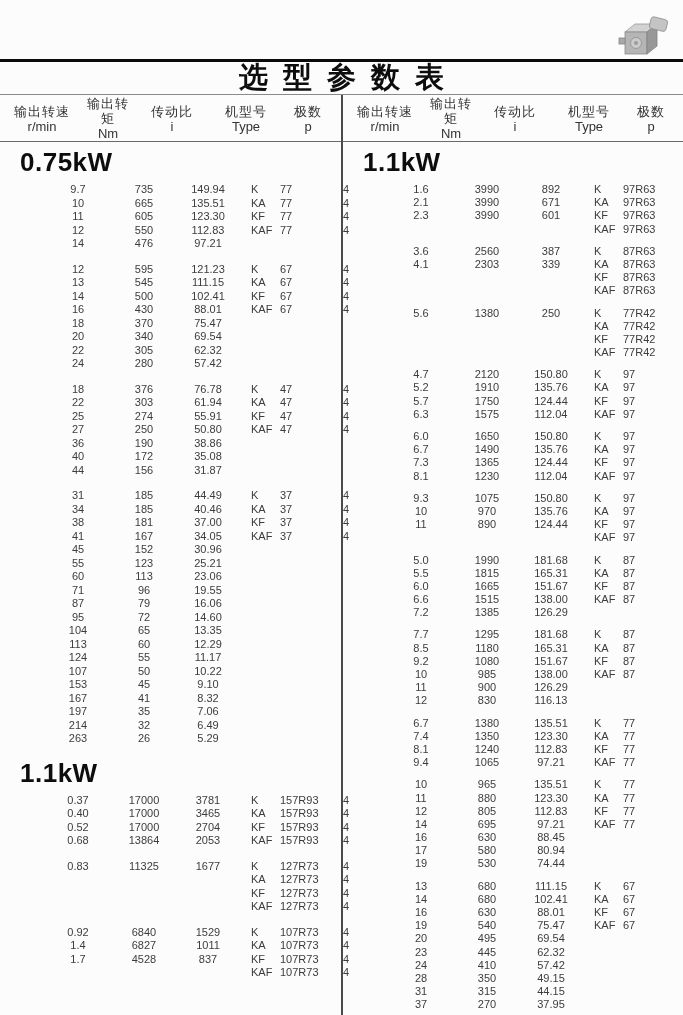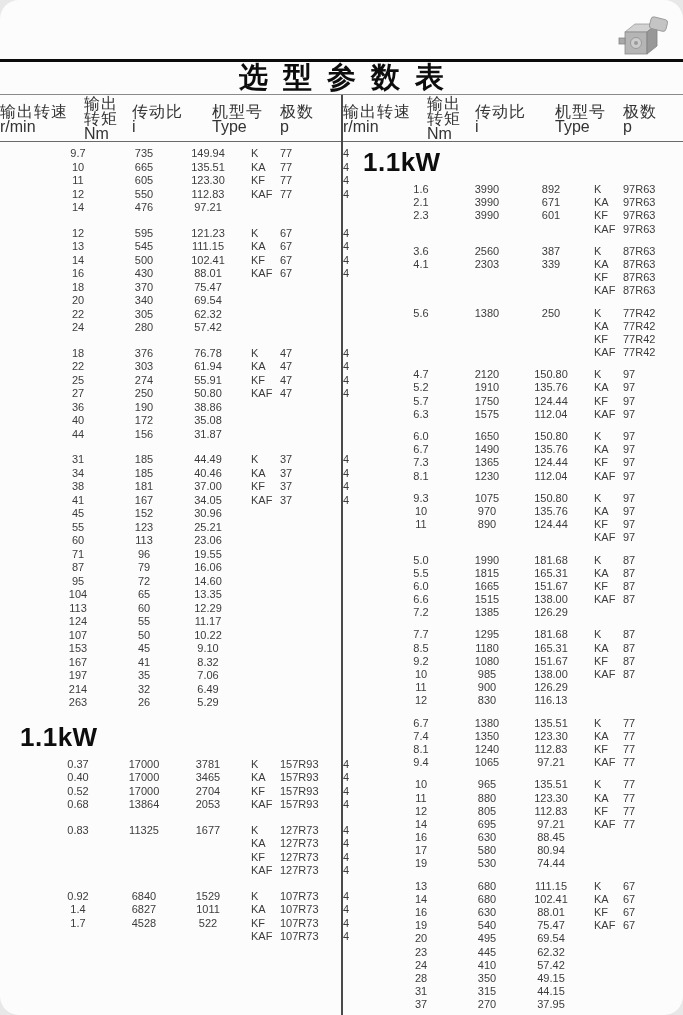--- a/index.html
+++ b/index.html
@@ -2,39 +2,38 @@
 <html><head>
 <meta charset="utf-8">
 <style>
   html,body{margin:0;padding:0;}
   body{background:#e8e8e8;}
   .page{
     position:relative;width:683px;height:1015px;margin:0 auto;
     background:#fcfcfc;overflow:hidden;
     font-family:"Liberation Sans","DejaVu Sans",sans-serif;
     color:#3c3c3c;
-    border-radius:19px;
   }
   .photo{position:absolute;top:14px;right:12px;width:54px;height:44px;}
   .thick-rule{position:absolute;top:59px;left:0;width:100%;height:3px;background:#0b0b0b;}
   .title{
     position:absolute;top:62px;left:0;width:100%;text-align:center;
     font-size:29px;font-weight:bold;color:#0d0d0d;letter-spacing:15px;
     text-indent:15px;line-height:31px;white-space:nowrap;
   }
   .thin-rule{position:absolute;top:94px;left:0;width:100%;height:1px;background:#8a8a8a;}
   .table-area{position:absolute;top:95px;left:0;right:0;bottom:0;display:flex;}
   .half{width:341px;position:relative;box-sizing:border-box;}
   .half.right{border-left:2px solid #4a4a4a;width:342px;}
   .col-headers{
     height:45px;border-bottom:1.5px solid #6a6a6a;
     display:grid;grid-template-columns:84px 48px 80px 68px 56px;
     align-items:center;padding-top:1px;
   }
-  .hcell{text-align:left;font-size:16px;line-height:15px;color:#333;}
+  .hcell{text-align:center;font-size:13px;line-height:15px;color:#333;}
   .hcn{letter-spacing:1px;}
   .content{padding-top:5px;}
   .section-heading{
     font-size:26px;font-weight:bold;color:#0d0d0d;
     margin:1px 0 7px 20px;letter-spacing:0.5px;line-height:28px;
   }
   .section-heading:not(:first-child){margin-top:13px;}
   .block{margin-bottom:12px;padding-left:36px;}
   .half.right .block{margin-bottom:9px;}
   .row{
@@ -83,20 +82,21 @@
           <div class="hcell">
             <div class="hcn">机型号</div>
             <div class="hunit">Type</div>
           </div>
           <div class="hcell">
             <div class="hcn">极数</div>
             <div class="hunit">p</div>
           </div>
         </div>
       <div class="content">
+          <div class="section-heading">0.75kW</div>
           <div class="block">
             <div class="row">
               <div class="c-speed">9.7</div>
               <div class="c-torque">735</div>
               <div class="c-ratio">149.94</div>
               <div class="c-prefix">K</div>
               <div class="c-model">77</div>
               <div class="c-poles">4</div>
             </div>
             <div class="row">
@@ -492,21 +492,21 @@
               <div class="c-speed">1.4</div>
               <div class="c-torque">6827</div>
               <div class="c-ratio">1011</div>
               <div class="c-prefix">KA</div>
               <div class="c-model">107R73</div>
               <div class="c-poles">4</div>
             </div>
             <div class="row">
               <div class="c-speed">1.7</div>
               <div class="c-torque">4528</div>
-              <div class="c-ratio">522</div>
+              <div class="c-ratio">837</div>
               <div class="c-prefix">KF</div>
               <div class="c-model">107R73</div>
               <div class="c-poles">4</div>
             </div>
             <div class="row">
               <div class="c-speed"></div>
               <div class="c-torque"></div>
               <div class="c-ratio"></div>
               <div class="c-prefix">KAF</div>
               <div class="c-model">107R73</div>

